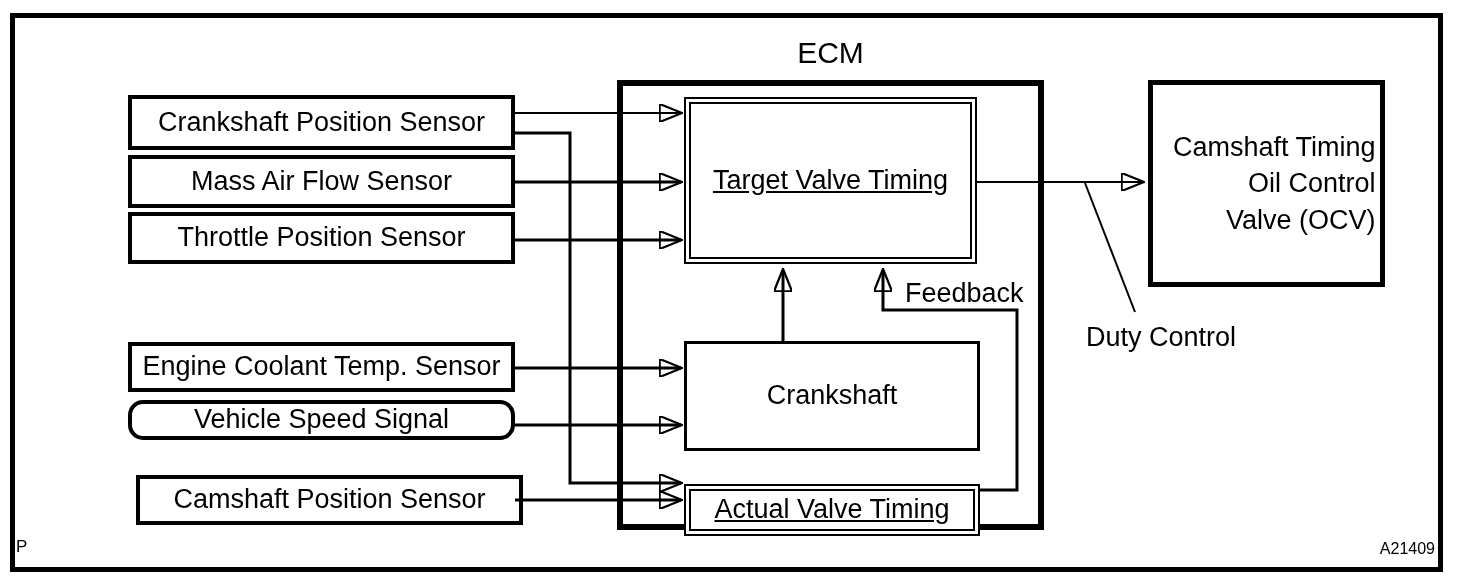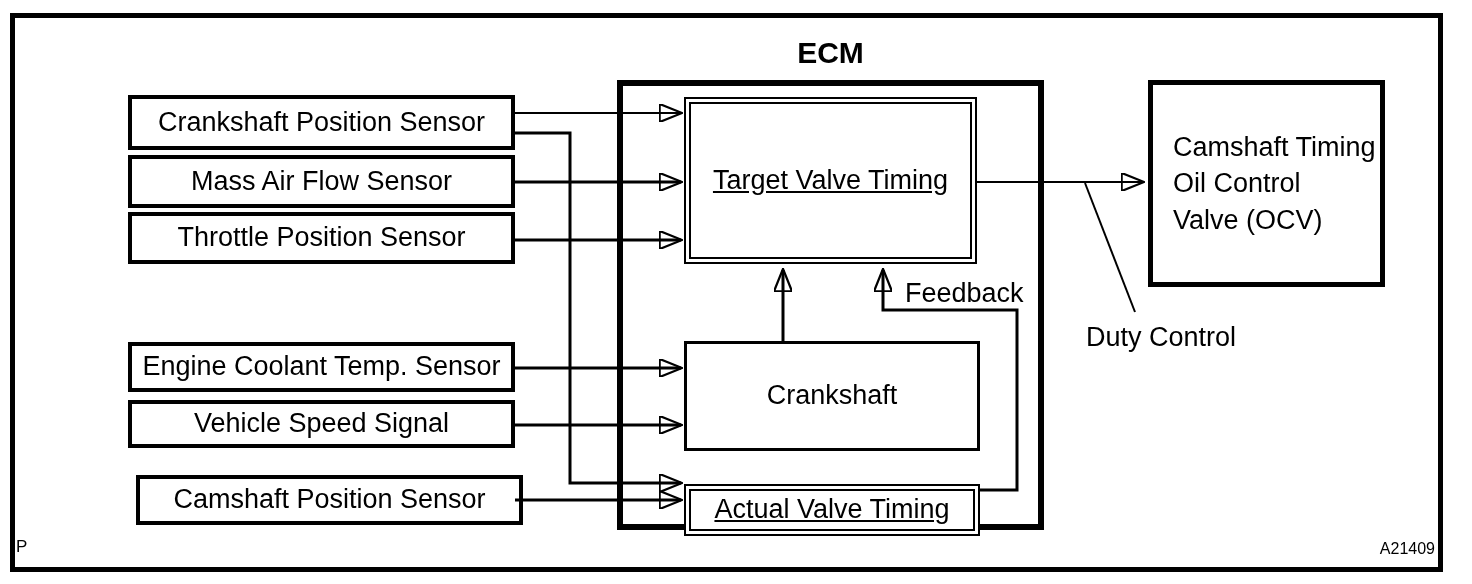--- a/index.html
+++ b/index.html
@@ -16,28 +16,28 @@
     display:flex;align-items:center;justify-content:center;
     font-size:27px;line-height:1.1;text-align:center;z-index:2;
   }
   .sensor{border:4px solid #000;}
   .ecm-box{border:6px solid #000;background:transparent;z-index:2;}
   .double{border:2px solid #000;text-decoration:underline;}
   .double::before{
     content:"";position:absolute;inset:3px;border:2px solid #000;pointer-events:none;
   }
   .single{border:3px solid #000;}
-  .ocv-box{border:5px solid #000;justify-content:flex-start;text-align:left;}
+  .ocv-box{border:5px solid #000;justify-content:flex-start;text-align:right;}
   .ocv-text{padding-left:20px;font-size:27px;line-height:1.35;}
   .float-label{
     position:absolute;font-size:27px;white-space:nowrap;z-index:3;background:transparent;
   }
   .ecm-title{
     position:absolute;left:617px;top:36px;width:427px;text-align:center;
-    font-size:30px;z-index:3;font-weight:bold;
+    font-size:30px;z-index:3;
   }
   .corner-mark{position:absolute;font-size:17px;z-index:4;}
   #wires{position:absolute;left:0;top:0;width:1472px;height:584px;z-index:5;pointer-events:none;}
   #wires path{stroke:#000;fill:none;}
 </style>
 </head>
 <body>
 
 <div id="stage">
 
@@ -48,21 +48,21 @@
   </div>
   <div class="box sensor" style="left:128px;top:155px;width:387px;height:53px;">
     <span>Mass Air Flow Sensor</span>
   </div>
   <div class="box sensor" style="left:128px;top:212px;width:387px;height:52px;">
     <span>Throttle Position Sensor</span>
   </div>
   <div class="box sensor" style="left:128px;top:342px;width:387px;height:50px;text-align:right;">
     <span>Engine Coolant Temp. Sensor</span>
   </div>
-  <div class="box sensor" style="left:128px;top:400px;width:387px;height:48px;">
+  <div class="box sensor" style="left:128px;top:400px;width:387px;height:40px;border-radius:15px;">
     <span>Vehicle Speed Signal</span>
   </div>
   <div class="box sensor" style="left:128px;top:475px;width:387px;height:50px;margin-left:8px;">
     <span>Camshaft Position Sensor</span>
   </div>
 
   <div class="ecm-title">ECM</div>
   <div class="box ecm-box" style="left:617px;top:80px;width:427px;height:450px;"></div>
 
   <div class="box double" style="left:684px;top:97px;width:293px;height:167px;">

